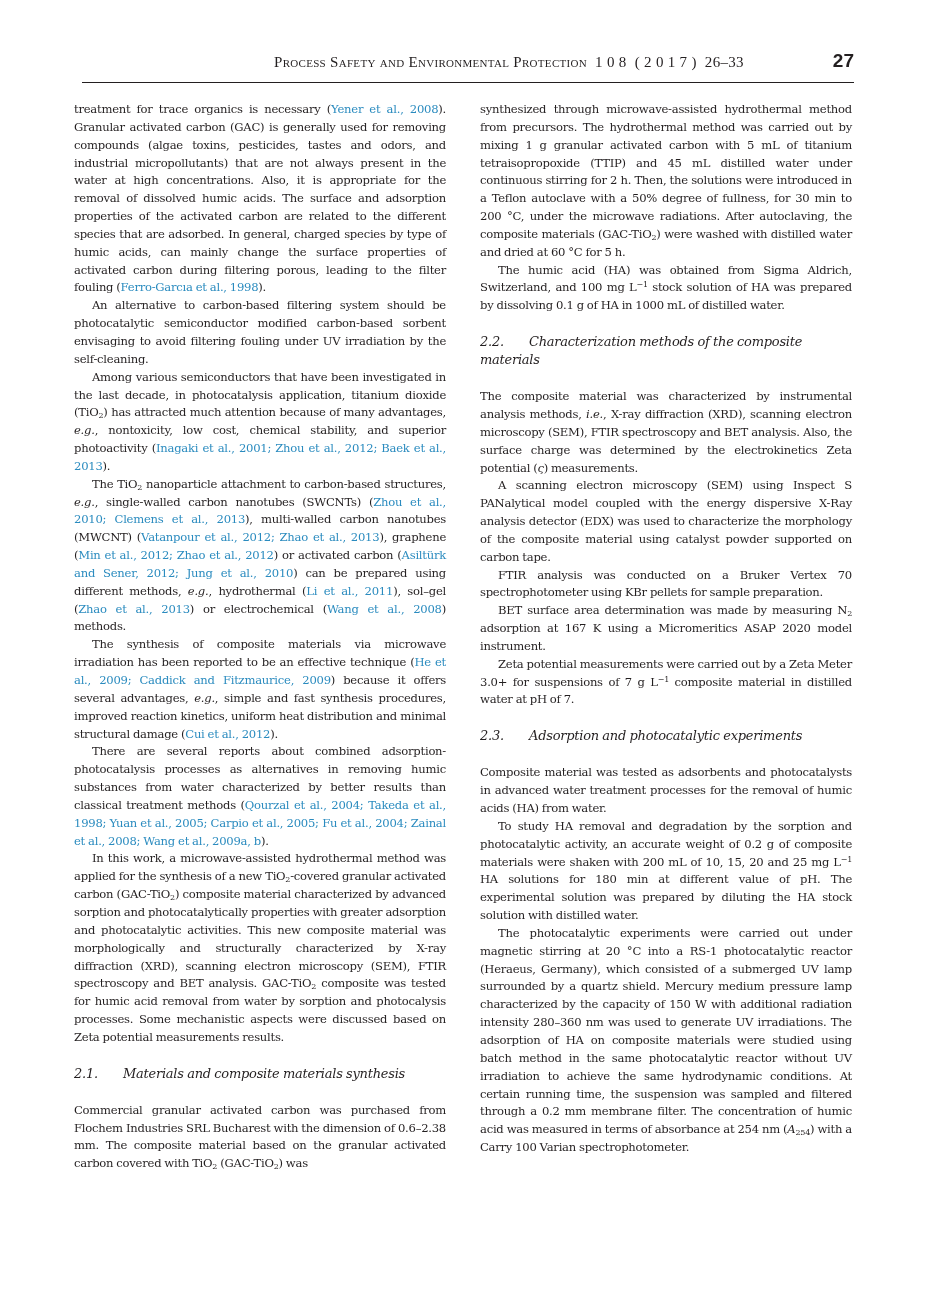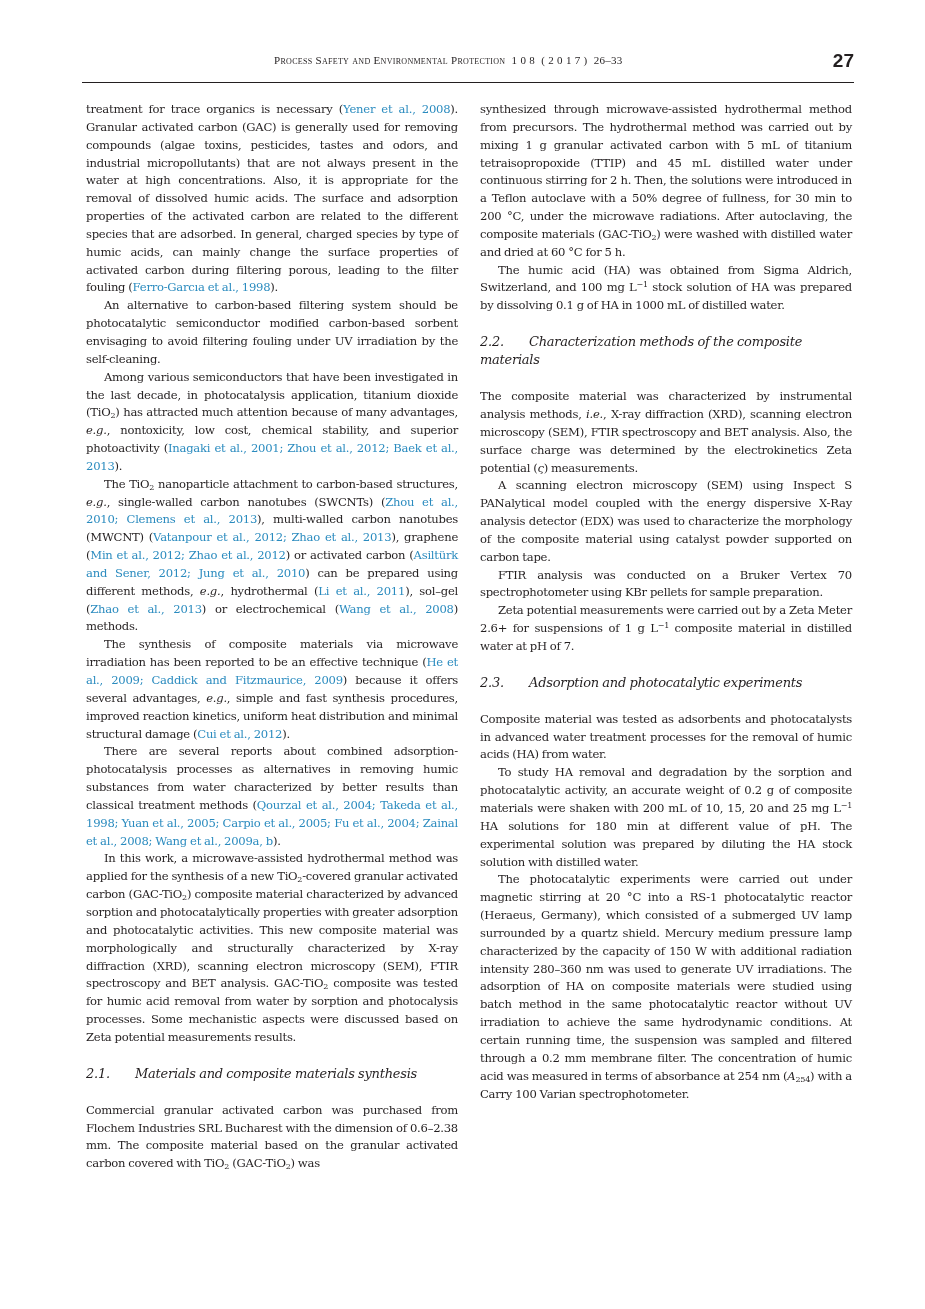--- a/index.html
+++ b/index.html
@@ -6,33 +6,33 @@
   body {
     width: 925px; height: 1309px; position: relative; overflow: hidden;
     font-family: "DejaVu Serif", serif; color: #231f20;
   }
   .header {
     position: absolute; left: 82px; top: 48px; width: 772px; height: 34px;
     border-bottom: 1px solid #231f20;
   }
   .journal {
     position: absolute; left: 192px; top: 6px;
-    font-family: "Liberation Serif", serif; font-size: 11px; letter-spacing: 0.3px;
+    font-family: "Liberation Serif", serif; font-size: 15px; letter-spacing: 0.3px;
     font-variant: small-caps; color: #231f20;
   }
   .pagenum {
     position: absolute; right: 0; top: 2px;
     font-family: "Liberation Sans", sans-serif; font-weight: bold; font-size: 19px;
   }
   .col {
     position: absolute; top: 101px; width: 372px;
     font-family: "DejaVu Serif", serif; font-size: 11.6px; line-height: 17.85px;
     text-align: justify; hyphens: auto; letter-spacing: -0.25px; word-spacing: -0.4px;
   }
-  .col-left { left: 86px; }
+  .col-left { left: 74px; }
   .col-right { left: 480px; }
   .p { margin: 0; text-indent: 18px; }
   .p.noind { text-indent: 0; }
   .cite { color: #2a8bbf; }
   i { font-style: italic; }
   sub { font-size: 8px; vertical-align: -2px; line-height: 0; }
   sup { font-size: 8px; vertical-align: 4px; line-height: 0; }
   .h2 {
     font-family: "DejaVu Serif", serif; font-weight: bold; font-size: 14px;
     margin: 34px 0 0 0; height: 20px; text-align: left;
@@ -84,22 +84,23 @@
 
   <div class="h3" style="margin-top:18px;"><span class="num">2.2.</span><span class="title">Characterization methods of the composite materials</span></div>
 
   <p class="p noind"><span>The composite material was characterized by instrumental analysis methods, </span><i>i.e.</i><span>, X-ray diffraction (XRD), scanning electron microscopy (SEM), FTIR spectroscopy and BET analysis. Also, the surface charge was determined by the electrokinetics Zeta potential (</span><i>ς</i><span>) measurements.</span></p>
 
 
   <p class="p">A scanning electron microscopy (SEM) using Inspect S PANalytical model coupled with the energy dispersive X-Ray analysis detector (EDX) was used to characterize the morphology of the composite material using catalyst powder supported on carbon tape.</p>
 
   <p class="p">FTIR analysis was conducted on a Bruker Vertex 70 spectrophotometer using KBr pellets for sample preparation.</p>
 
+  <p class="p"><span>BET surface area determination was made by measuring N</span><sub>2</sub><span> adsorption at 167 K using a Micromeritics ASAP 2020 model instrument.</span></p>
 
-  <p class="p"><span>Zeta potential measurements were carried out by a Zeta Meter 2.6+ for suspensions of 1 g L</span><sup>−1</sup><span> composite material in distilled water at pH of 7.</span></p>
+  <p class="p"><span>Zeta potential measurements were carried out by a Zeta Meter 3.0+ for suspensions of 7 g L</span><sup>−1</sup><span> composite material in distilled water at pH of 7.</span></p>
 
   <div class="h3"><span class="num">2.3.</span><span class="title">Adsorption and photocatalytic experiments</span></div>
 
   <p class="p noind">Composite material was tested as adsorbents and photocatalysts in advanced water treatment processes for the removal of humic acids (HA) from water.</p>
 
   <p class="p"><span>To study HA removal and degradation by the sorption and photocatalytic activity, an accurate weight of 0.2 g of composite materials were shaken with 200 mL of 10, 15, 20 and 25 mg L</span><sup>−1</sup><span> HA solutions for 180 min at different value of pH. The experimental solution was prepared by diluting the HA stock solution with distilled water.</span></p>
 
   <p class="p"><span>The photocatalytic experiments were carried out under magnetic stirring at 20 °C into a RS-1 photocatalytic reactor (Heraeus, Germany), which consisted of a submerged UV lamp surrounded by a quartz shield. Mercury medium pressure lamp characterized by the capacity of 150 W with additional radiation intensity 280–360 nm was used to generate UV irradiations. The adsorption of HA on composite materials were studied using batch method in the same photocatalytic reactor without UV irradiation to achieve the same hydrodynamic conditions. At certain running time, the suspension was sampled and filtered through a 0.2 mm membrane filter. The concentration of humic acid was measured in terms of absorbance at 254 nm (</span><i>A</i><sub>254</sub><span>) with a Carry 100 Varian spectrophotometer.</span></p>
 </div>
 

